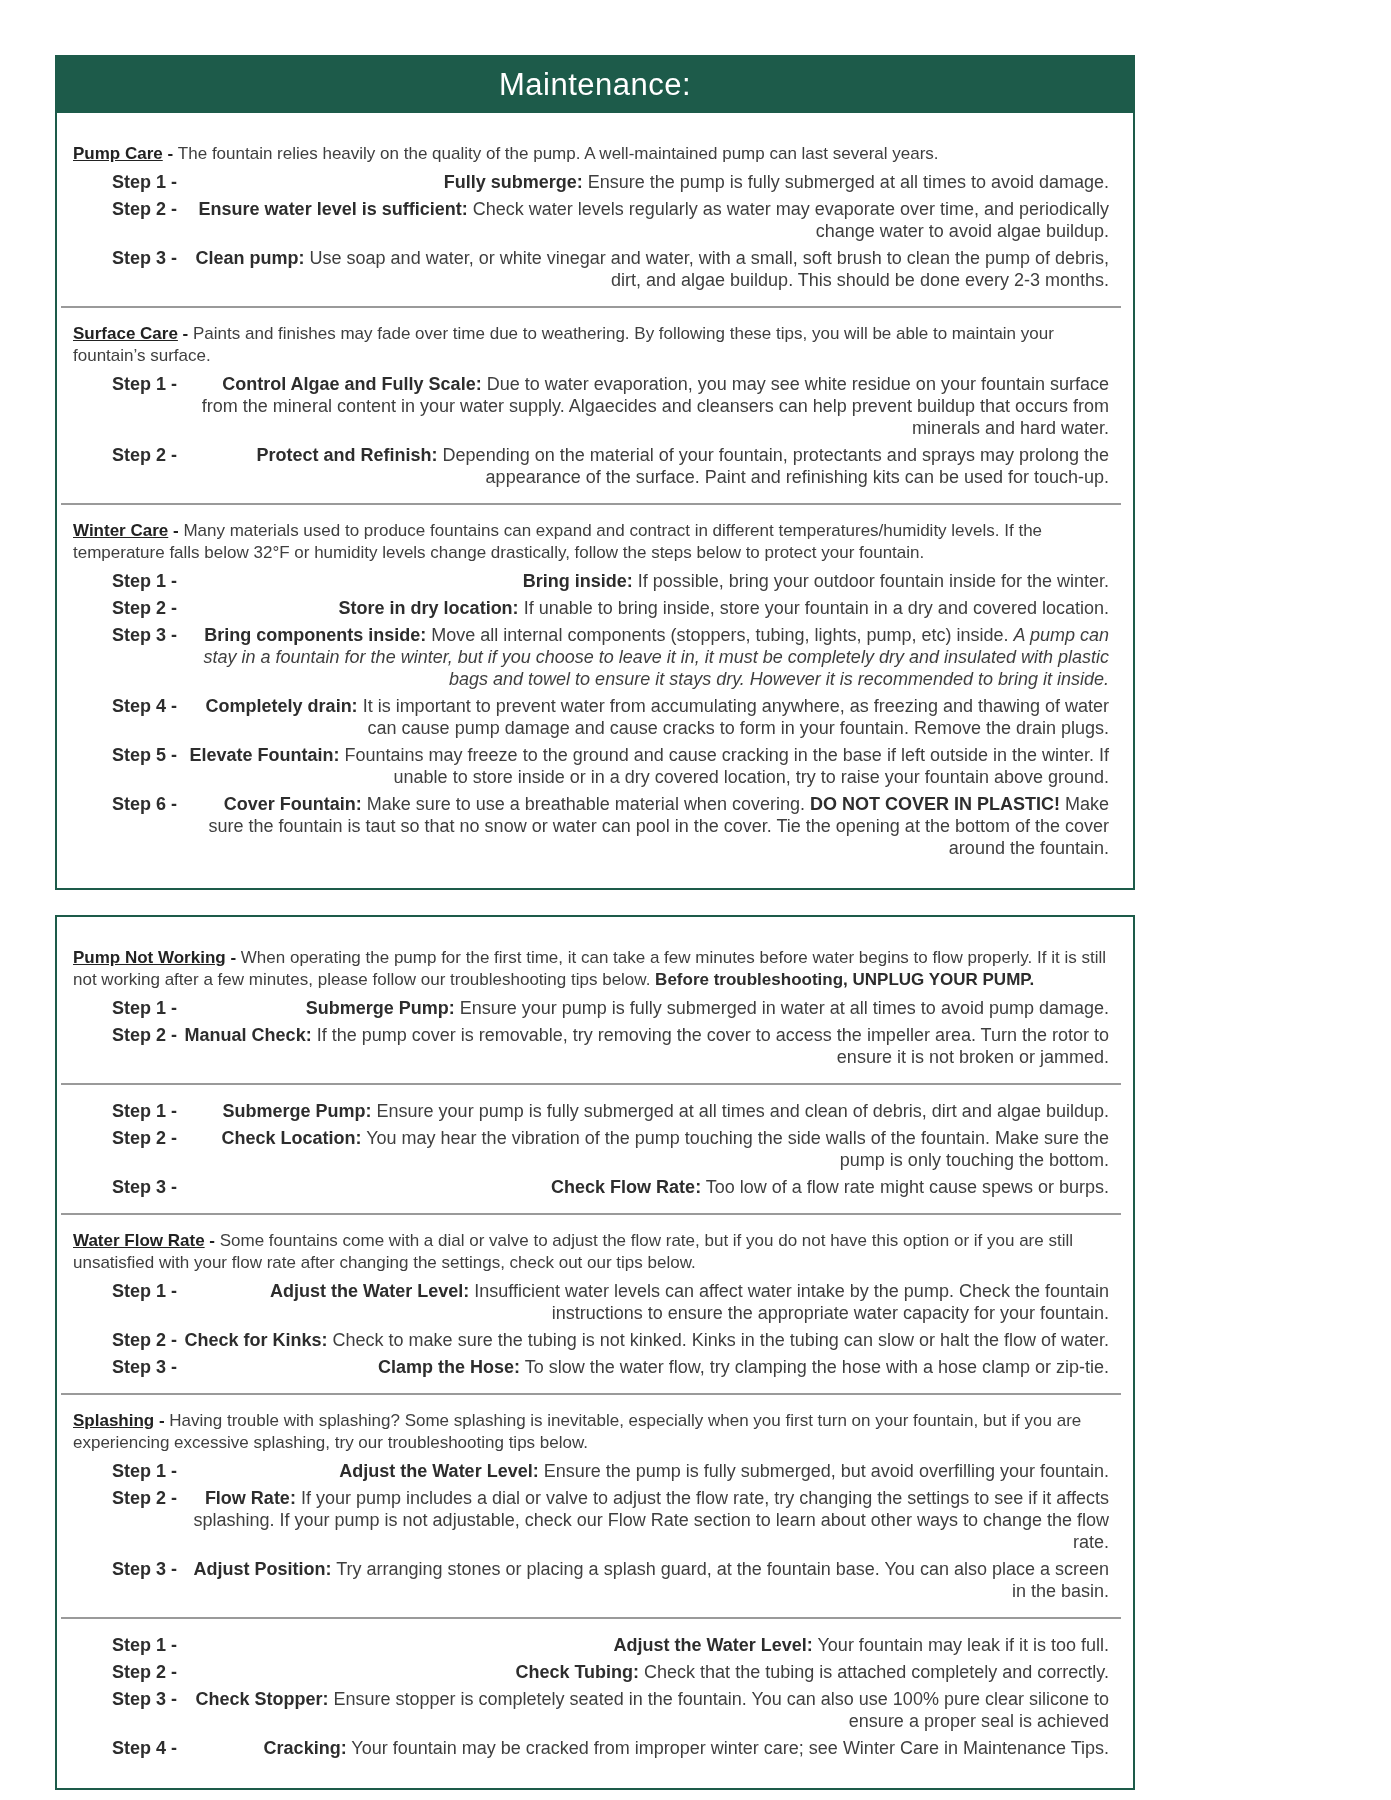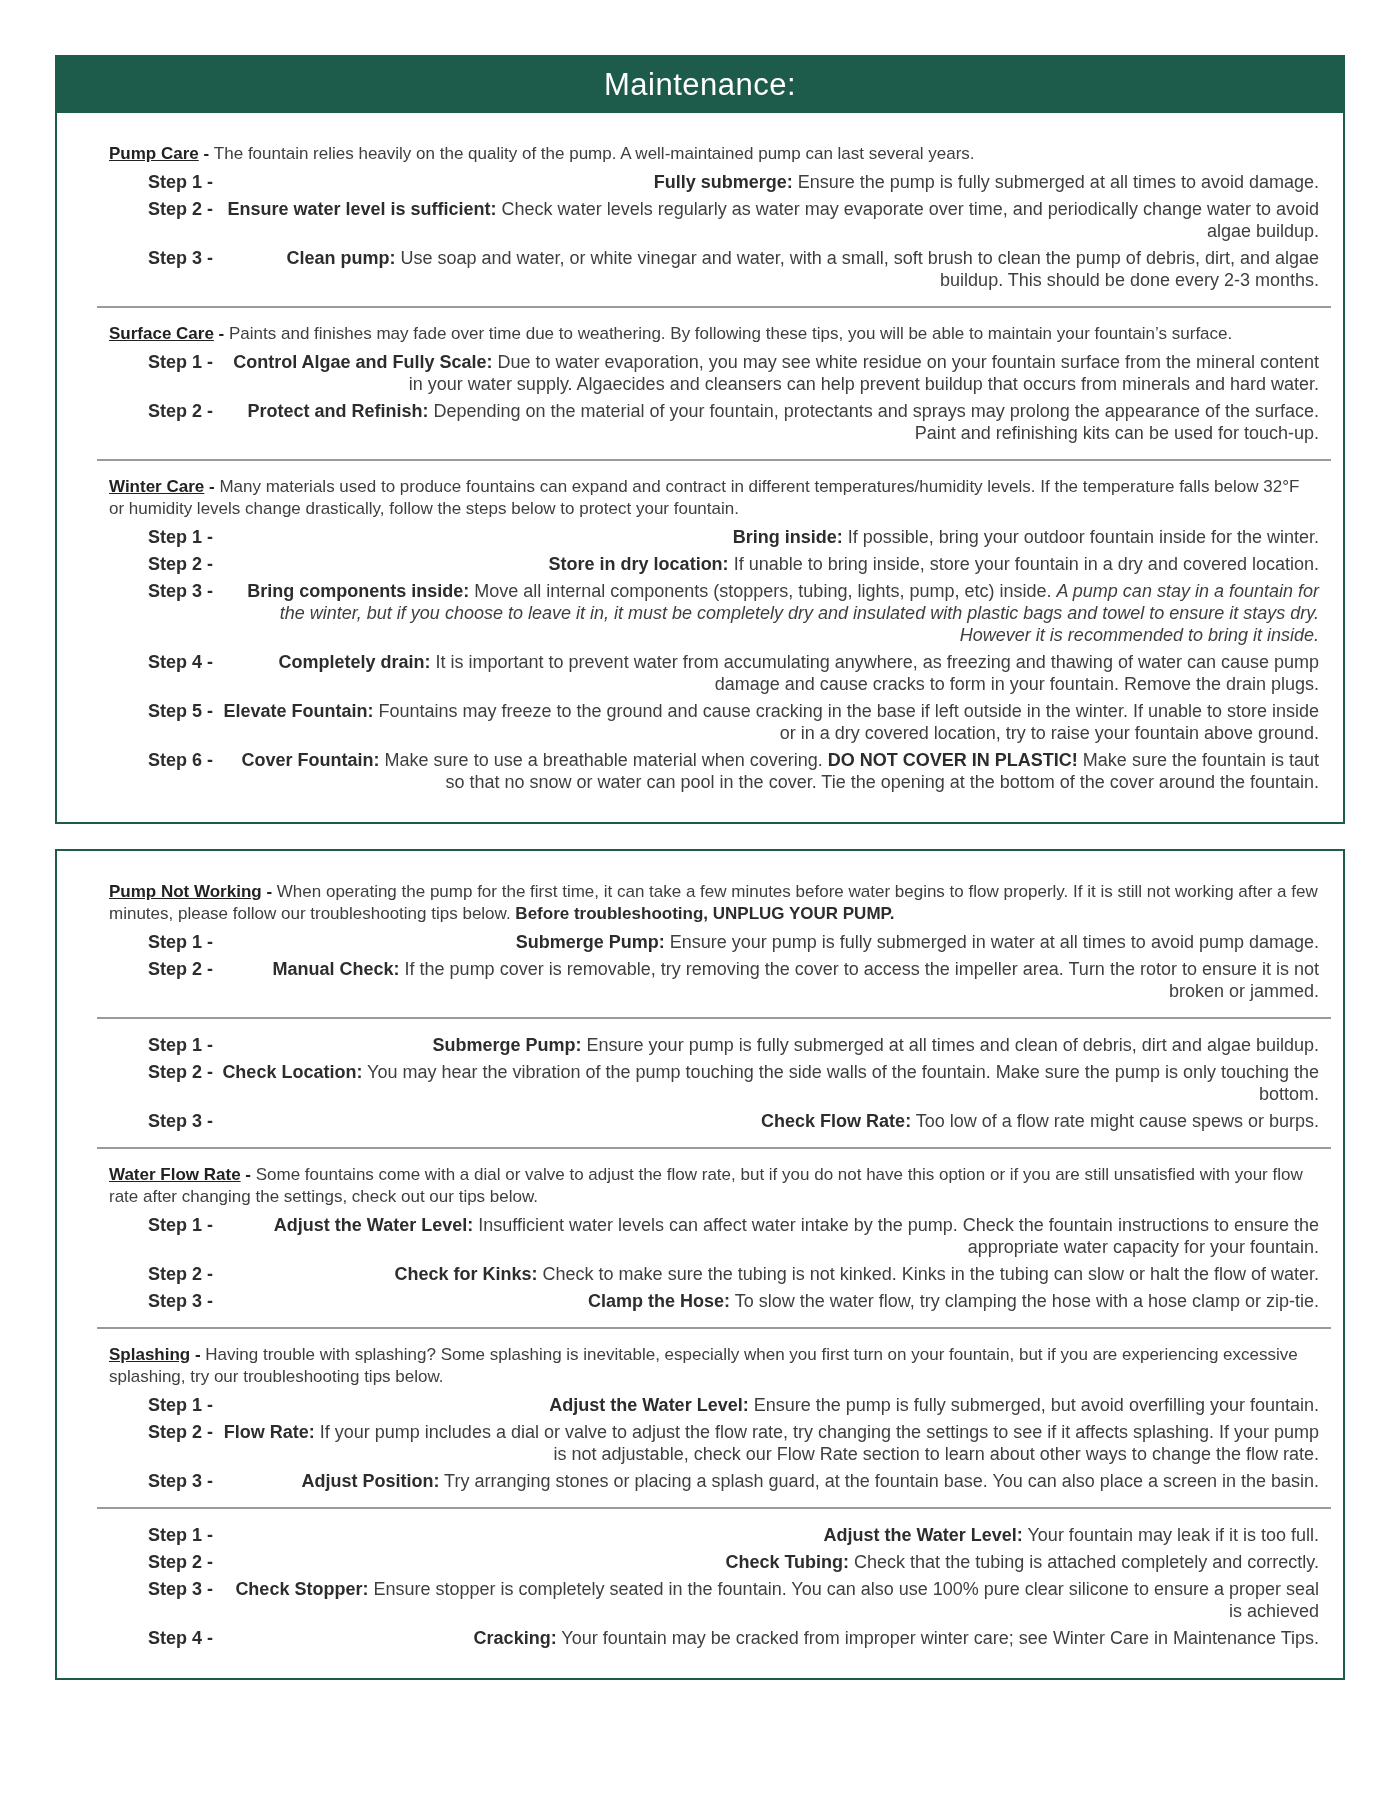--- a/index.html
+++ b/index.html
@@ -12,41 +12,40 @@
     color: #3f3f3f;
     -webkit-font-smoothing: antialiased;
   }
   .page {
     box-sizing: border-box;
     width: 1391px;
     padding: 55px 46px 40px 55px;
   }
   .panel {
     box-sizing: border-box;
-    width: 1290px;
+    width: 1080px;
     border: 2px solid #1d5b4a;
     background: #ffffff;
     margin-bottom: 25px;
   }
   .panel-header {
     background: #1d5b4a;
     height: 56px;
     display: flex;
     align-items: center;
     justify-content: center;
   }
   .panel-title {
     color: #ffffff;
     font-size: 31px;
     font-weight: 400;
     letter-spacing: 0.5px;
   }
   .panel-body {
     padding: 30px 24px 24px 16px;
-    margin-left: 36px;
   }
   .topic-intro {
     margin: 0 0 6px 0;
     font-size: 17px;
     line-height: 22px;
   }
   .topic-heading {
     font-weight: 700;
     text-decoration: underline;
     color: #222222;

